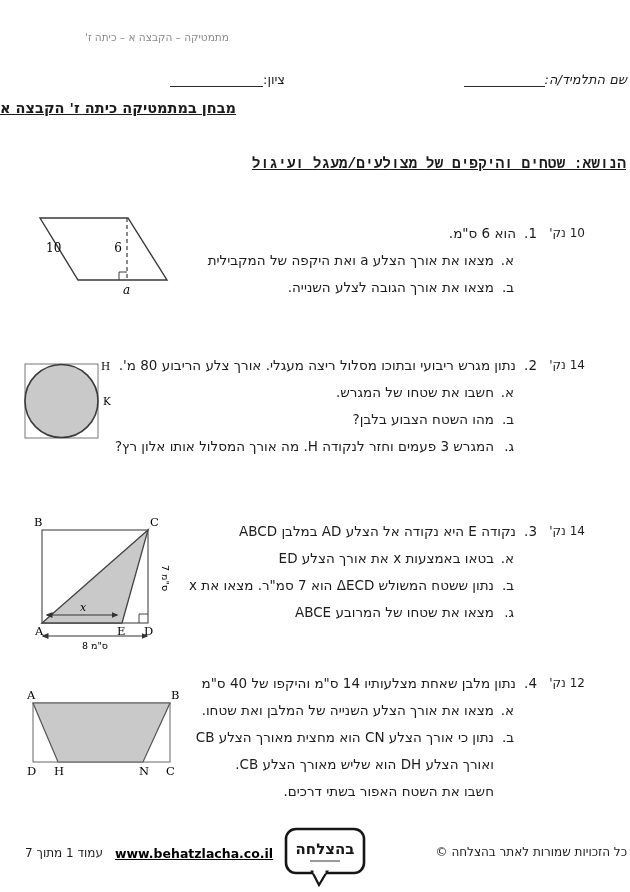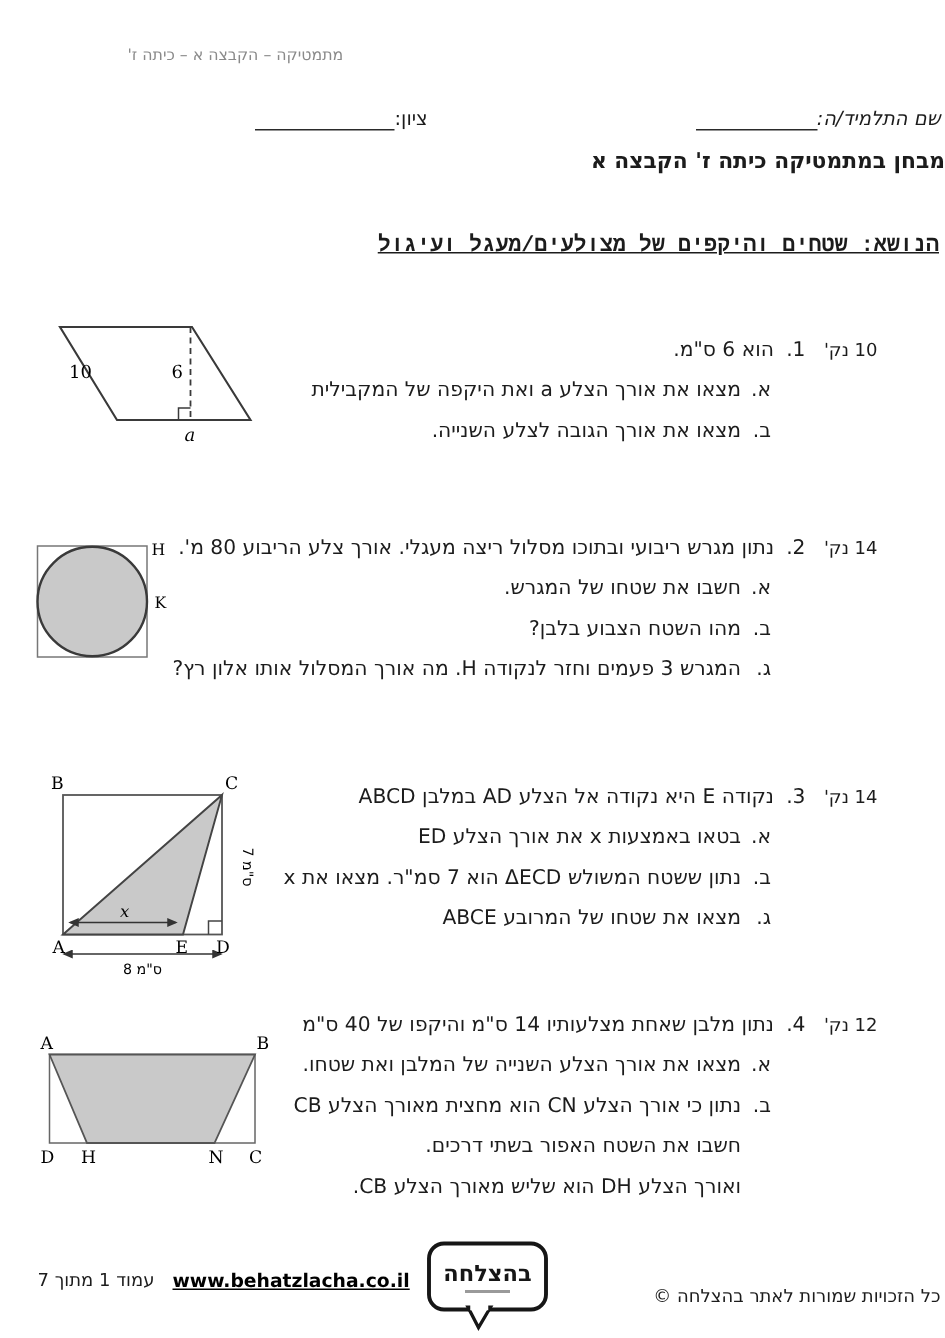--- a/index.html
+++ b/index.html
@@ -7,40 +7,40 @@
     position:relative;width:630px;height:892px;background:#ffffff;overflow:hidden;
     font-family:"DejaVu Sans","Liberation Sans",sans-serif;color:#1c1c1c;
   }
   .abs{position:absolute;}
 
   
   .course-tag{left:85px;top:31px;font-size:10.5px;color:#8a8a8a;direction:rtl;}
   .name-field{top:72px;right:3px;font-size:13px;direction:rtl;font-style:italic;}
   .grade-field{top:72px;left:170px;font-size:13px;direction:rtl;}
   .blank-line{display:inline-block;border-bottom:1px solid #2a2a2a;height:13px;vertical-align:bottom;}
-  .page-title{top:100px;left:0;width:630px;text-align:right;font-size:14.5px;font-weight:bold;direction:rtl;}
+  .page-title{top:100px;left:0;width:630px;text-align:left;font-size:14.5px;font-weight:bold;text-decoration:underline;direction:rtl;}
   .topic{top:156px;right:4px;font-size:14.5px;font-weight:bold;text-decoration:underline;direction:rtl;font-family:Liberation Mono, monospace;}
 
   
   .question{right:45px;direction:rtl;display:flex;gap:12px;font-size:13.5px;line-height:27px;}
   .points{flex:none;width:36px;font-size:12px;white-space:nowrap;}
   .qbody{flex:none;}
   .qline{display:flex;}
   .qnum{flex:none;width:21px;}
   .introlines div{white-space:nowrap;}
   .item{display:flex;margin-right:23px;}
   .qletter{flex:none;width:20px;}
   .itemlines div{white-space:nowrap;}
 
   
   svg text{font-family:"DejaVu Serif","Liberation Serif",serif;}
   svg text.he{font-family:"DejaVu Sans",sans-serif;}
 
   
-  .copyright{top:845px;right:3px;font-size:12px;direction:rtl;margin-top:12px;}
+  .copyright{top:845px;right:3px;font-size:12px;direction:rtl;}
   .website{top:846px;left:115px;font-size:12.5px;font-weight:bold;color:#000000;}
   .page-indicator{top:846px;left:25px;font-size:12px;direction:rtl;}
 </style>
 </head>
 <body>
 
 <div class="abs course-tag">מתמטיקה – הקבצה א – כיתה ז'</div>
 
 <div class="abs name-field">
   <span>שם התלמיד/ה:</span><span class="blank-line" style="width:81px"></span>
@@ -188,22 +188,22 @@
     <div class="item">
       <span class="qletter">א.</span>
       <div class="itemlines">
           <div>מצאו את אורך הצלע השנייה של המלבן ואת שטחו.</div>
         </div>
     </div>
     <div class="item">
       <span class="qletter">ב.</span>
       <div class="itemlines">
         <div>נתון כי אורך הצלע CN הוא מחצית מאורך הצלע CB</div>
+        <div>ואורך הצלע DH הוא שליש מאורך הצלע CB.</div>
         <div>חשבו את השטח האפור בשתי דרכים.</div>
-        <div>ואורך הצלע DH הוא שליש מאורך הצלע CB.</div>
       </div>
     </div>
   </div>
 </div>
 
 <svg class="abs" style="left:10px;top:672px" width="195" height="112" viewBox="0 0 195 112">
   <rect x="23" y="31" width="137" height="59" fill="none" stroke="#666" stroke-width="1"></rect>
   <polygon points="23,31 160,31 133,90 48,90" fill="#c9c9c9" stroke="#555" stroke-width="1.2"></polygon>
   <text x="17" y="27" font-size="11.5">A</text>
   <text x="161" y="27" font-size="11.5">B</text>

